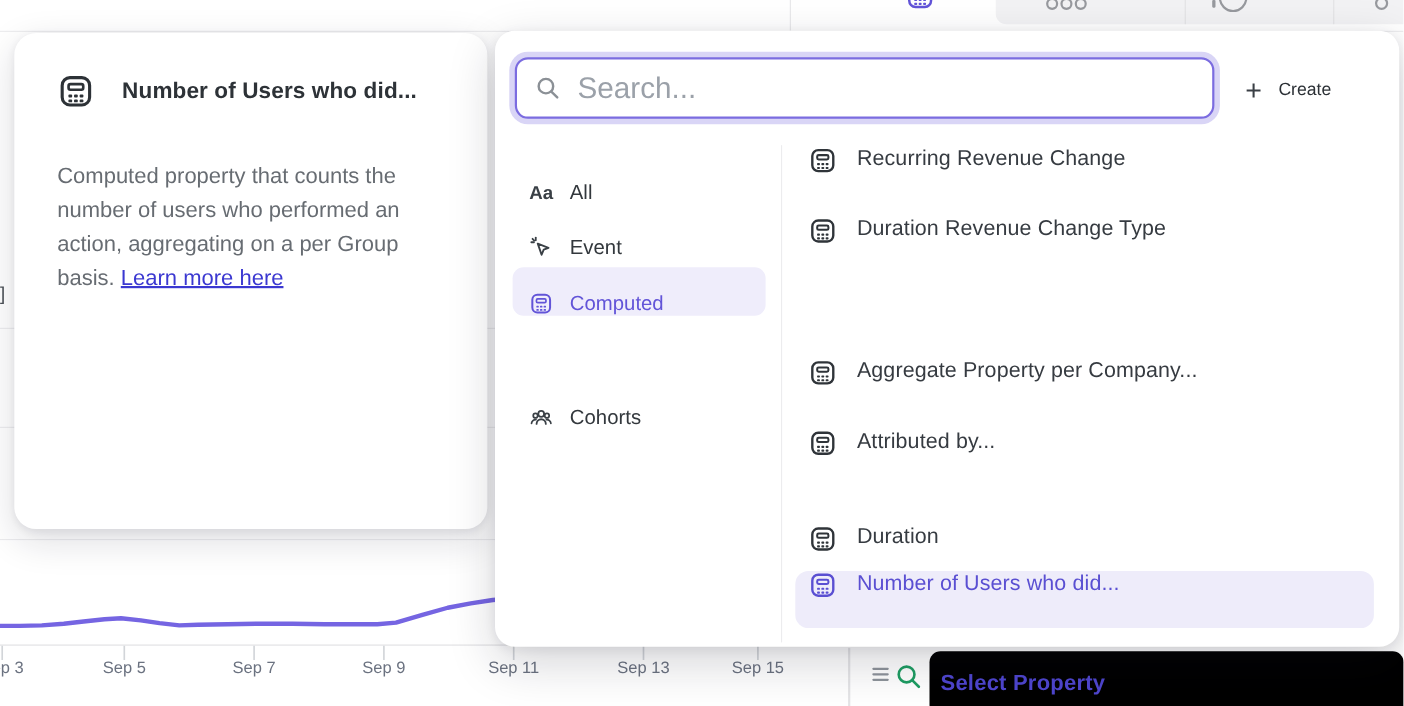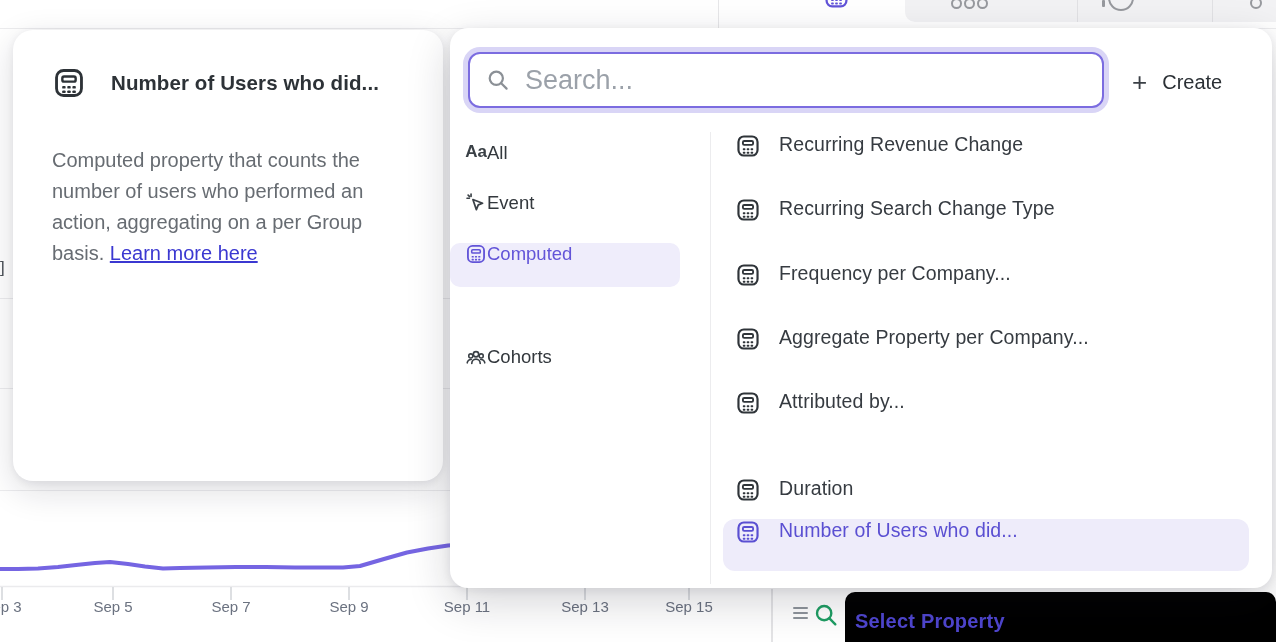--- a/index.html
+++ b/index.html
@@ -72,26 +72,26 @@
   #search-input{
     border:none;outline:none;flex:1;font-size:27px;color:#2d3237;background:transparent;
     font-family:inherit;
   }
   #search-input::placeholder{color:#9ba1a9;}
   #create-btn{
     position:absolute;left:676px;top:38px;width:126px;height:32px;background:none;border:none;cursor:pointer;
     display:flex;align-items:center;gap:15px;font-family:inherit;
   }
   #create-btn .plus{font-size:26px;font-weight:400;color:#3a3f45;line-height:26px;}
-  #create-btn .txt{font-size:20px;font-weight:500;color:#2b3035;}
+  #create-btn .txt{font-size:16px;font-weight:500;color:#2b3035;}
 
   
   .cat-item{
-    position:absolute;left:0;width:230px;height:44px;border-radius:10px;cursor:pointer;
-    display:flex;align-items:flex-start;padding-left:15px;box-sizing:border-box;
+    position:absolute;left:16px;width:230px;height:44px;border-radius:10px;cursor:pointer;
+    display:flex;align-items:flex-end;gap:15px;padding-left:15px;box-sizing:border-box;
   }
   .cat-item .ic{width:22px;height:22px;color:#3a4046;flex:0 0 auto;}
   .cat-item .aa{font-size:17px;font-weight:600;color:#3a4046;width:22px;text-align:center;}
   .cat-item .lbl{font-size:18.5px;color:#33383d;}
   .cat-item.active{background:#efedfb;}
   .cat-item.active .lbl{color:#6254d8;font-weight:500;}
   .cat-item.active .ic{color:#6254d8;}
   #panel-divider{position:absolute;left:260px;top:104px;width:1px;height:452px;background:#ececee;}
 
   
@@ -264,27 +264,21 @@
   <div class="res-item" style="top:105px">
     <svg class="ic" viewBox="0 0 24 24">
         <use href="#sym-calc"></use>
       </svg>
     <span class="lbl">Recurring Revenue Change</span>
   </div>
   <div class="res-item" style="top:169px">
     <svg class="ic" viewBox="0 0 24 24">
         <use href="#sym-calc"></use>
       </svg>
-    <span class="lbl">Recurring Search Change Type</span>
-  </div>
-  <div class="res-item" style="top:234px">
-    <svg class="ic" viewBox="0 0 24 24">
-        <use href="#sym-calc"></use>
-      </svg>
-    <span class="lbl">Frequency per Company...</span>
+    <span class="lbl">Duration Revenue Change Type</span>
   </div>
   <div class="res-item" style="top:298px">
     <svg class="ic" viewBox="0 0 24 24">
         <use href="#sym-calc"></use>
       </svg>
     <span class="lbl">Aggregate Property per Company...</span>
   </div>
   <div class="res-item" style="top:362px">
     <svg class="ic" viewBox="0 0 24 24">
         <use href="#sym-calc"></use>

